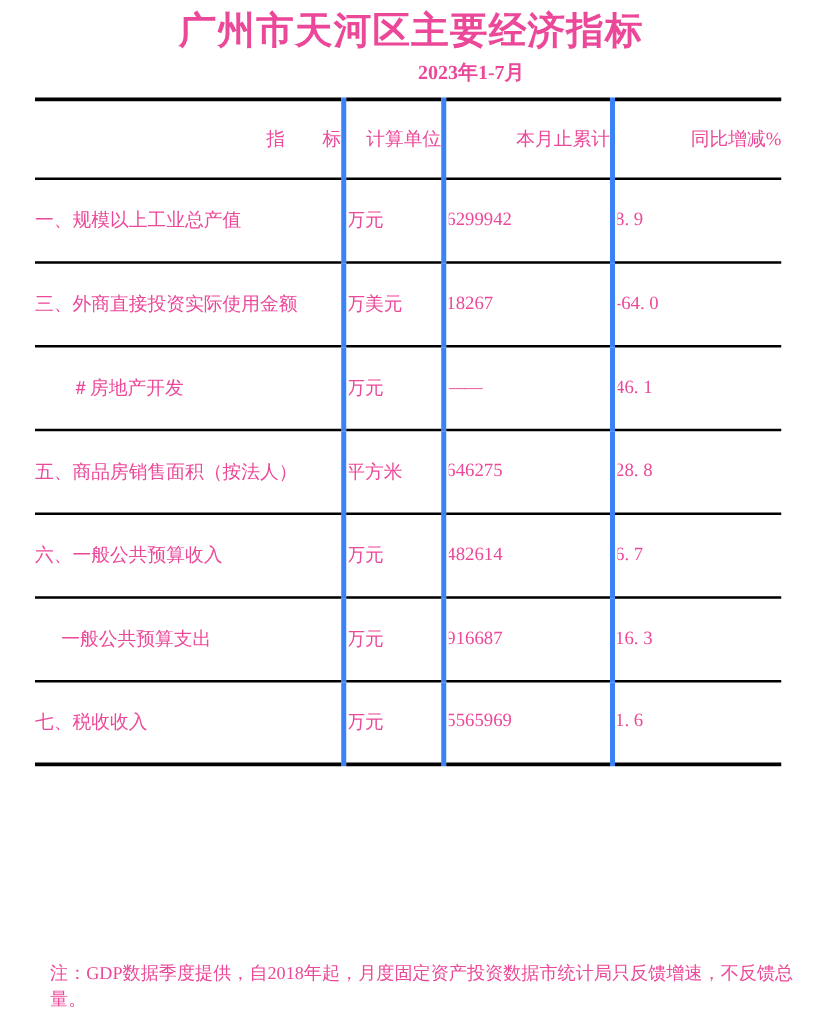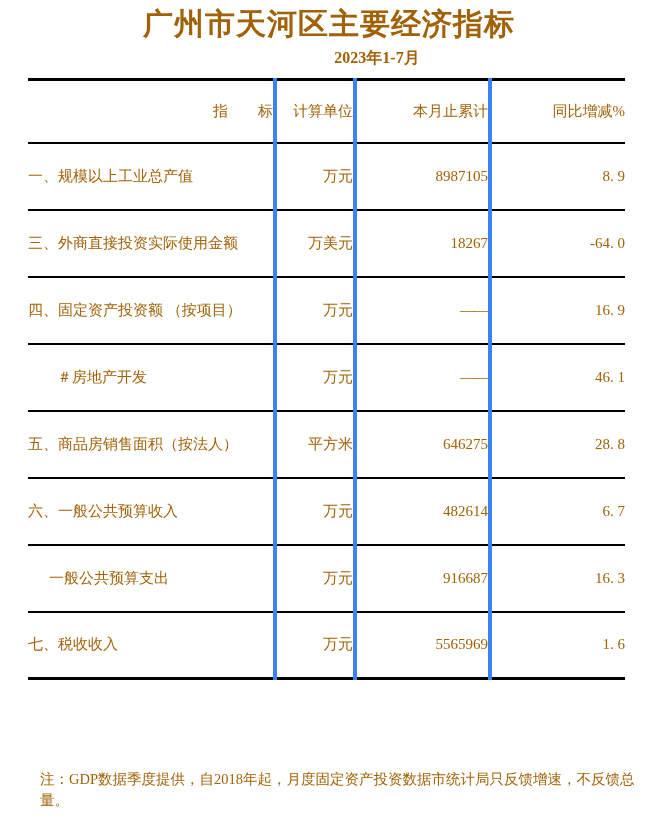--- a/index.html
+++ b/index.html
@@ -8,21 +8,21 @@
     background: #ffffff;
     width: 658px;
     height: 820px;
     overflow: hidden;
   }
   .page {
     position: relative;
     width: 658px;
     height: 820px;
     background: #ffffff;
-    color: #a16207;
+    color: #ec4899;
     font-family: "Liberation Serif", "DejaVu Serif", serif;
   }
   .title {
     position: absolute;
     top: 4px;
     left: 0;
     width: 100%;
     text-align: center;
     font-size: 30px;
     font-weight: bold;
@@ -69,21 +69,21 @@
   table.indicators td + td {
     border-left: 4px solid #3b82f6;
   }
   th.h { text-align: right; }
   td.label {
     text-align: left;
     padding-left: 6px;
   }
   td.label.ind-a { padding-left: 29px; }
   td.label.ind-b { padding-left: 21px; margin-top: 28px; }
-  td.center { text-align: right; border-radius: 12px; }
+  td.center { text-align: left; border-radius: 12px; }
   td.dash { letter-spacing: -1px; }
   .footnote {
     position: absolute;
     top: 769px;
     left: 40px;
     width: 604px;
     font-size: 14.5px;
     line-height: 21px;
     text-align: left;
   }
@@ -109,34 +109,28 @@
           <th class="h">指　　标</th>
           <th class="h">计算单位</th>
           <th class="h">本月止累计</th>
           <th class="h">同比增减%</th>
         </tr>
       </thead>
       <tbody>
         <tr>
           <td class="label">一、规模以上工业总产值</td>
           <td class="center">万元</td>
-          <td class="center">8987105</td>
+          <td class="center">6299942</td>
           <td class="center">8. 9</td>
         </tr>
         <tr>
           <td class="label">三、外商直接投资实际使用金额</td>
           <td class="center">万美元</td>
           <td class="center">18267</td>
           <td class="center">-64. 0</td>
-        </tr>
-        <tr>
-          <td class="label">四、固定资产投资额 （按项目）</td>
-          <td class="center">万元</td>
-          <td class="center dash">——</td>
-          <td class="center">16. 9</td>
         </tr>
         <tr>
           <td class="label ind-a">＃房地产开发</td>
           <td class="center">万元</td>
           <td class="center dash">——</td>
           <td class="center">46. 1</td>
         </tr>
         <tr>
           <td class="label">五、商品房销售面积（按法人）</td>
           <td class="center">平方米</td>

